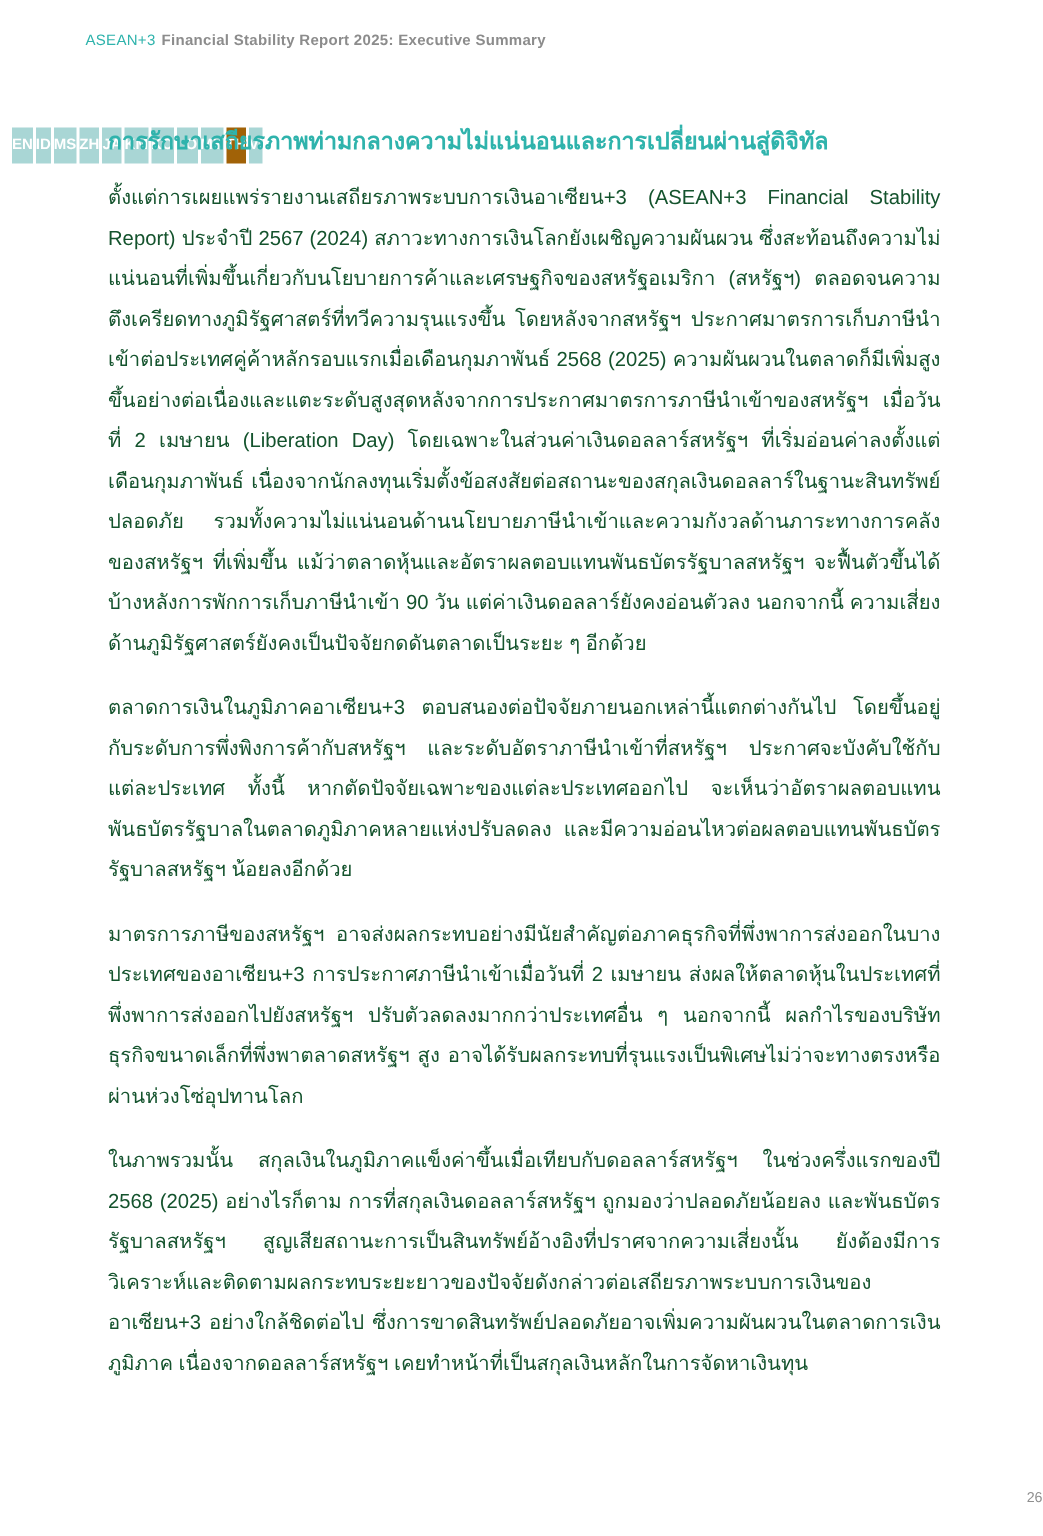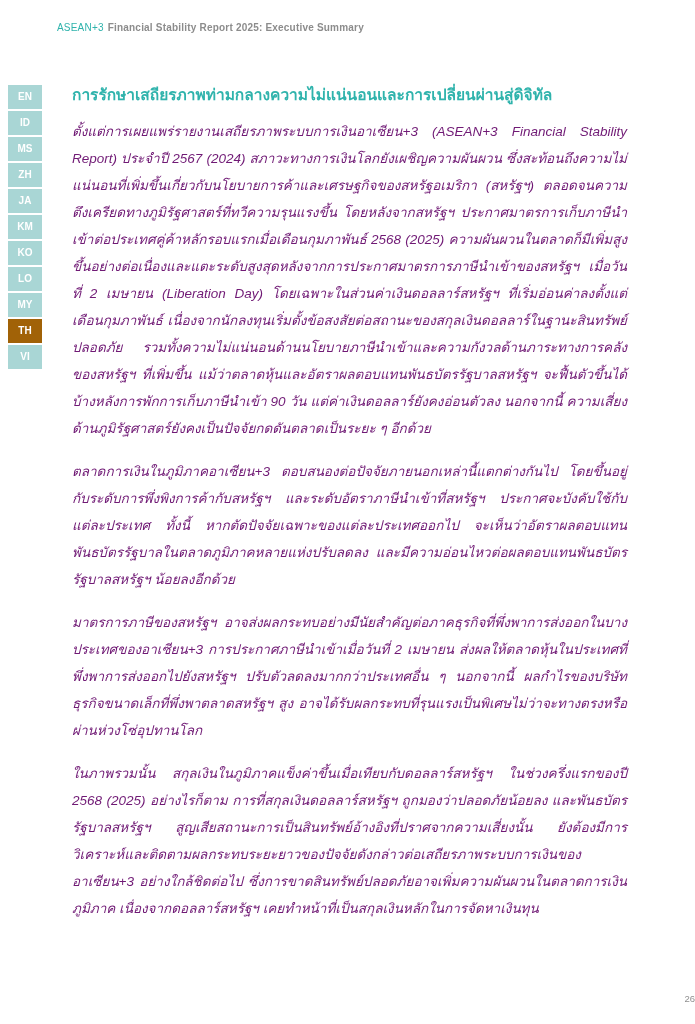--- a/index.html
+++ b/index.html
@@ -37,21 +37,21 @@
     margin-left: 4px;
   }
 
   
   .lang-sidebar {
     position: absolute;
     left: 8px;
     top: 85px;
     width: 34px;
     display: flex;
-    flex-direction: column;
+    flex-direction: row;
     gap: 2px;
   }
   .lang-tab {
     display: block;
     width: 34px;
     height: 24px;
     line-height: 24px;
     text-align: center;
     background: #a9d6d5;
     color: #ffffff;
@@ -74,26 +74,25 @@
     width: 555px;
   }
   .section-heading {
     color: #2fb3ac;
     font-size: 15.5px;
     font-weight: bold;
     line-height: 22px;
     margin-bottom: 12px;
   }
   .content p {
-    color: #701a75;
+    color: #14532d;
     font-size: 13.5px;
     line-height: 27px;
     text-align: justify;
     margin-bottom: 16px;
-    font-style: italic;
   }
 
   
   .page-footer {
     position: absolute;
     left: 0;
     right: 0;
     top: 988px;
     text-align: right;
   }

